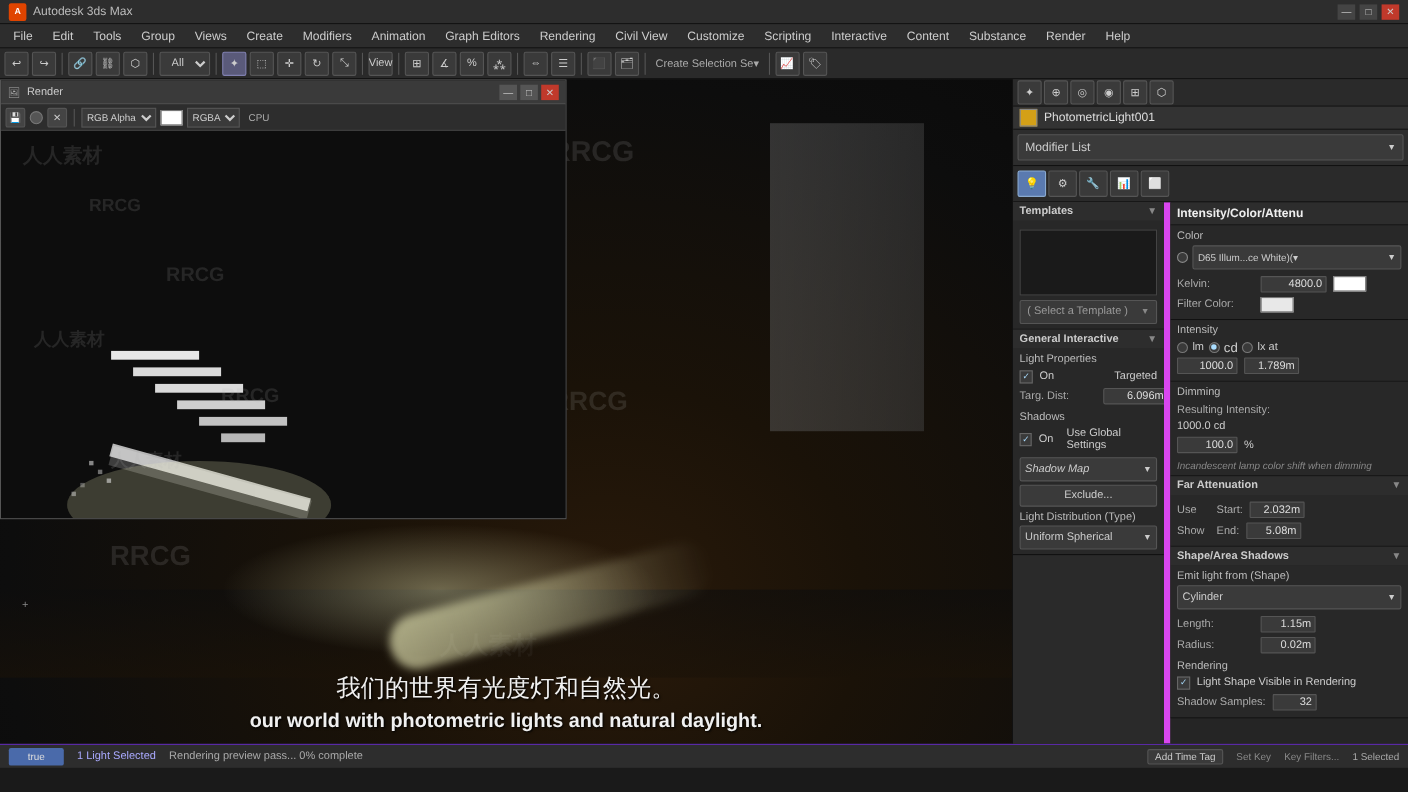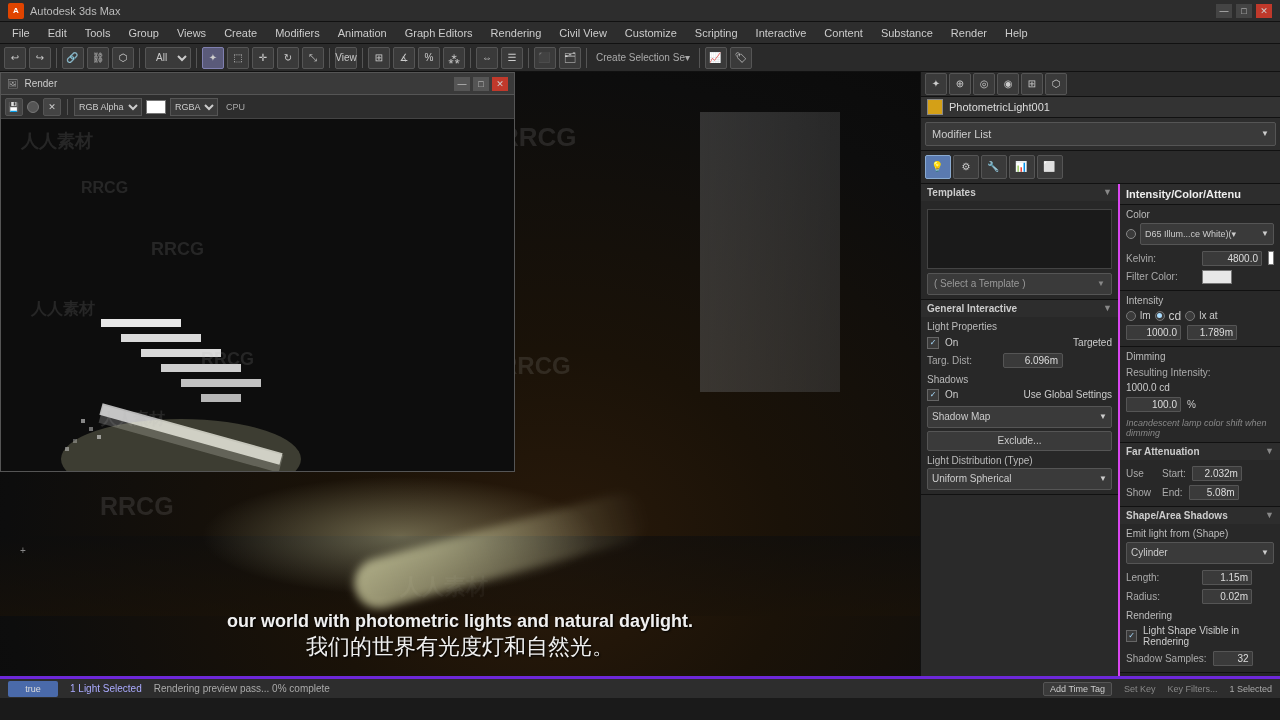--- a/index.html
+++ b/index.html
@@ -320,21 +320,21 @@
       cursor: pointer;
       display: flex; align-items: center; justify-content: space-between;
     }
 
     
     #status-bar {
       height: 22px;
       background: #2d2d2d;
       display: flex; align-items: center;
       padding: 0 8px; gap: 12px;
-      border-top: 3px solid #6d28d9;
+      border-top: 1px solid #6d28d9;
       font-size: 10px; color: #999;
     }
     #status-selection {
       color: #aaf;
     }
     #status-render {
       color: #aaa;
     }
 
     
@@ -404,22 +404,22 @@
       background: #adf;
       display: block;
     }
 
     
     #right-sections {
       display: flex;
       height: 100%;
     }
     #left-sections {
-      width: 199px;
-      border-right: 2px solid #d946ef;
+      width: 143px;
+      border-right: 6px solid #d946ef;
       overflow-y: auto;
       background: #2a2a2a;
     }
     #right-sections-col {
       flex: 1;
       overflow-y: auto;
       background: #252525;
     }
   </style>
 </head>
@@ -583,22 +583,22 @@
           <span class="watermark" style="top:60px;left:80px;font-size:16px;">RRCG</span>
           <span class="watermark" style="top:120px;left:150px;font-size:18px;">RRCG</span>
           <span class="watermark" style="top:180px;left:30px;font-size:16px;">人人素材</span>
           <span class="watermark" style="top:230px;left:200px;font-size:18px;">RRCG</span>
           <span class="watermark" style="top:290px;left:100px;font-size:16px;">人人素材</span>
         </div>
       </div>
     </div>
 
     <div id="subtitle-area">
+      <div id="subtitle-chinese">我们的世界有光度灯和自然光。</div>
       <div id="subtitle-english">our world with photometric lights and natural daylight.</div>
-      <div id="subtitle-chinese">我们的世界有光度灯和自然光。</div>
     </div>
   </div>
 
   <div id="right-panel">
 
     <div style="height:30px;background:#2a2a2a;display:flex;align-items:center;padding:0 4px;gap:2px;border-bottom:1px solid #111;">
       <button class="tool-btn">✦</button>
       <button class="tool-btn">⊕</button>
       <button class="tool-btn">◎</button>
       <button class="tool-btn">◉</button>
@@ -662,21 +662,21 @@
               <span class="prop-value">6.096m</span>
             </div>
 
             <div style="font-size:10px;color:#bbb;margin:4px 0 2px;">Shadows</div>
             <div class="prop-row">
               <div class="prop-checkbox checked"></div>
               <span style="font-size:10px;color:#ccc;">On</span>
               <span style="flex:1;"></span>
               <span style="font-size:10px;color:#ccc;">Use Global Settings</span>
             </div>
-            <div class="dropdown-select" style="margin:3px 0;cursor:pointer;">
+            <div class="dropdown-select" style="margin:3px 0;cursor:pointer;font-style:italic;">
               <span style="font-size:10px;">Shadow Map</span>
               <span style="font-size:8px;">▼</span>
             </div>
             <button style="width:100%;height:20px;background:#3a3a3a;border:1px solid #555;color:#ccc;font-size:10px;cursor:pointer;border-radius:2px;">Exclude...</button>
 
             <div style="font-size:10px;color:#bbb;margin:4px 0 2px;">Light Distribution (Type)</div>
             <div class="dropdown-select" style="cursor:pointer;">
               <span style="font-size:10px;">Uniform Spherical</span>
               <span style="font-size:8px;">▼</span>
             </div>

